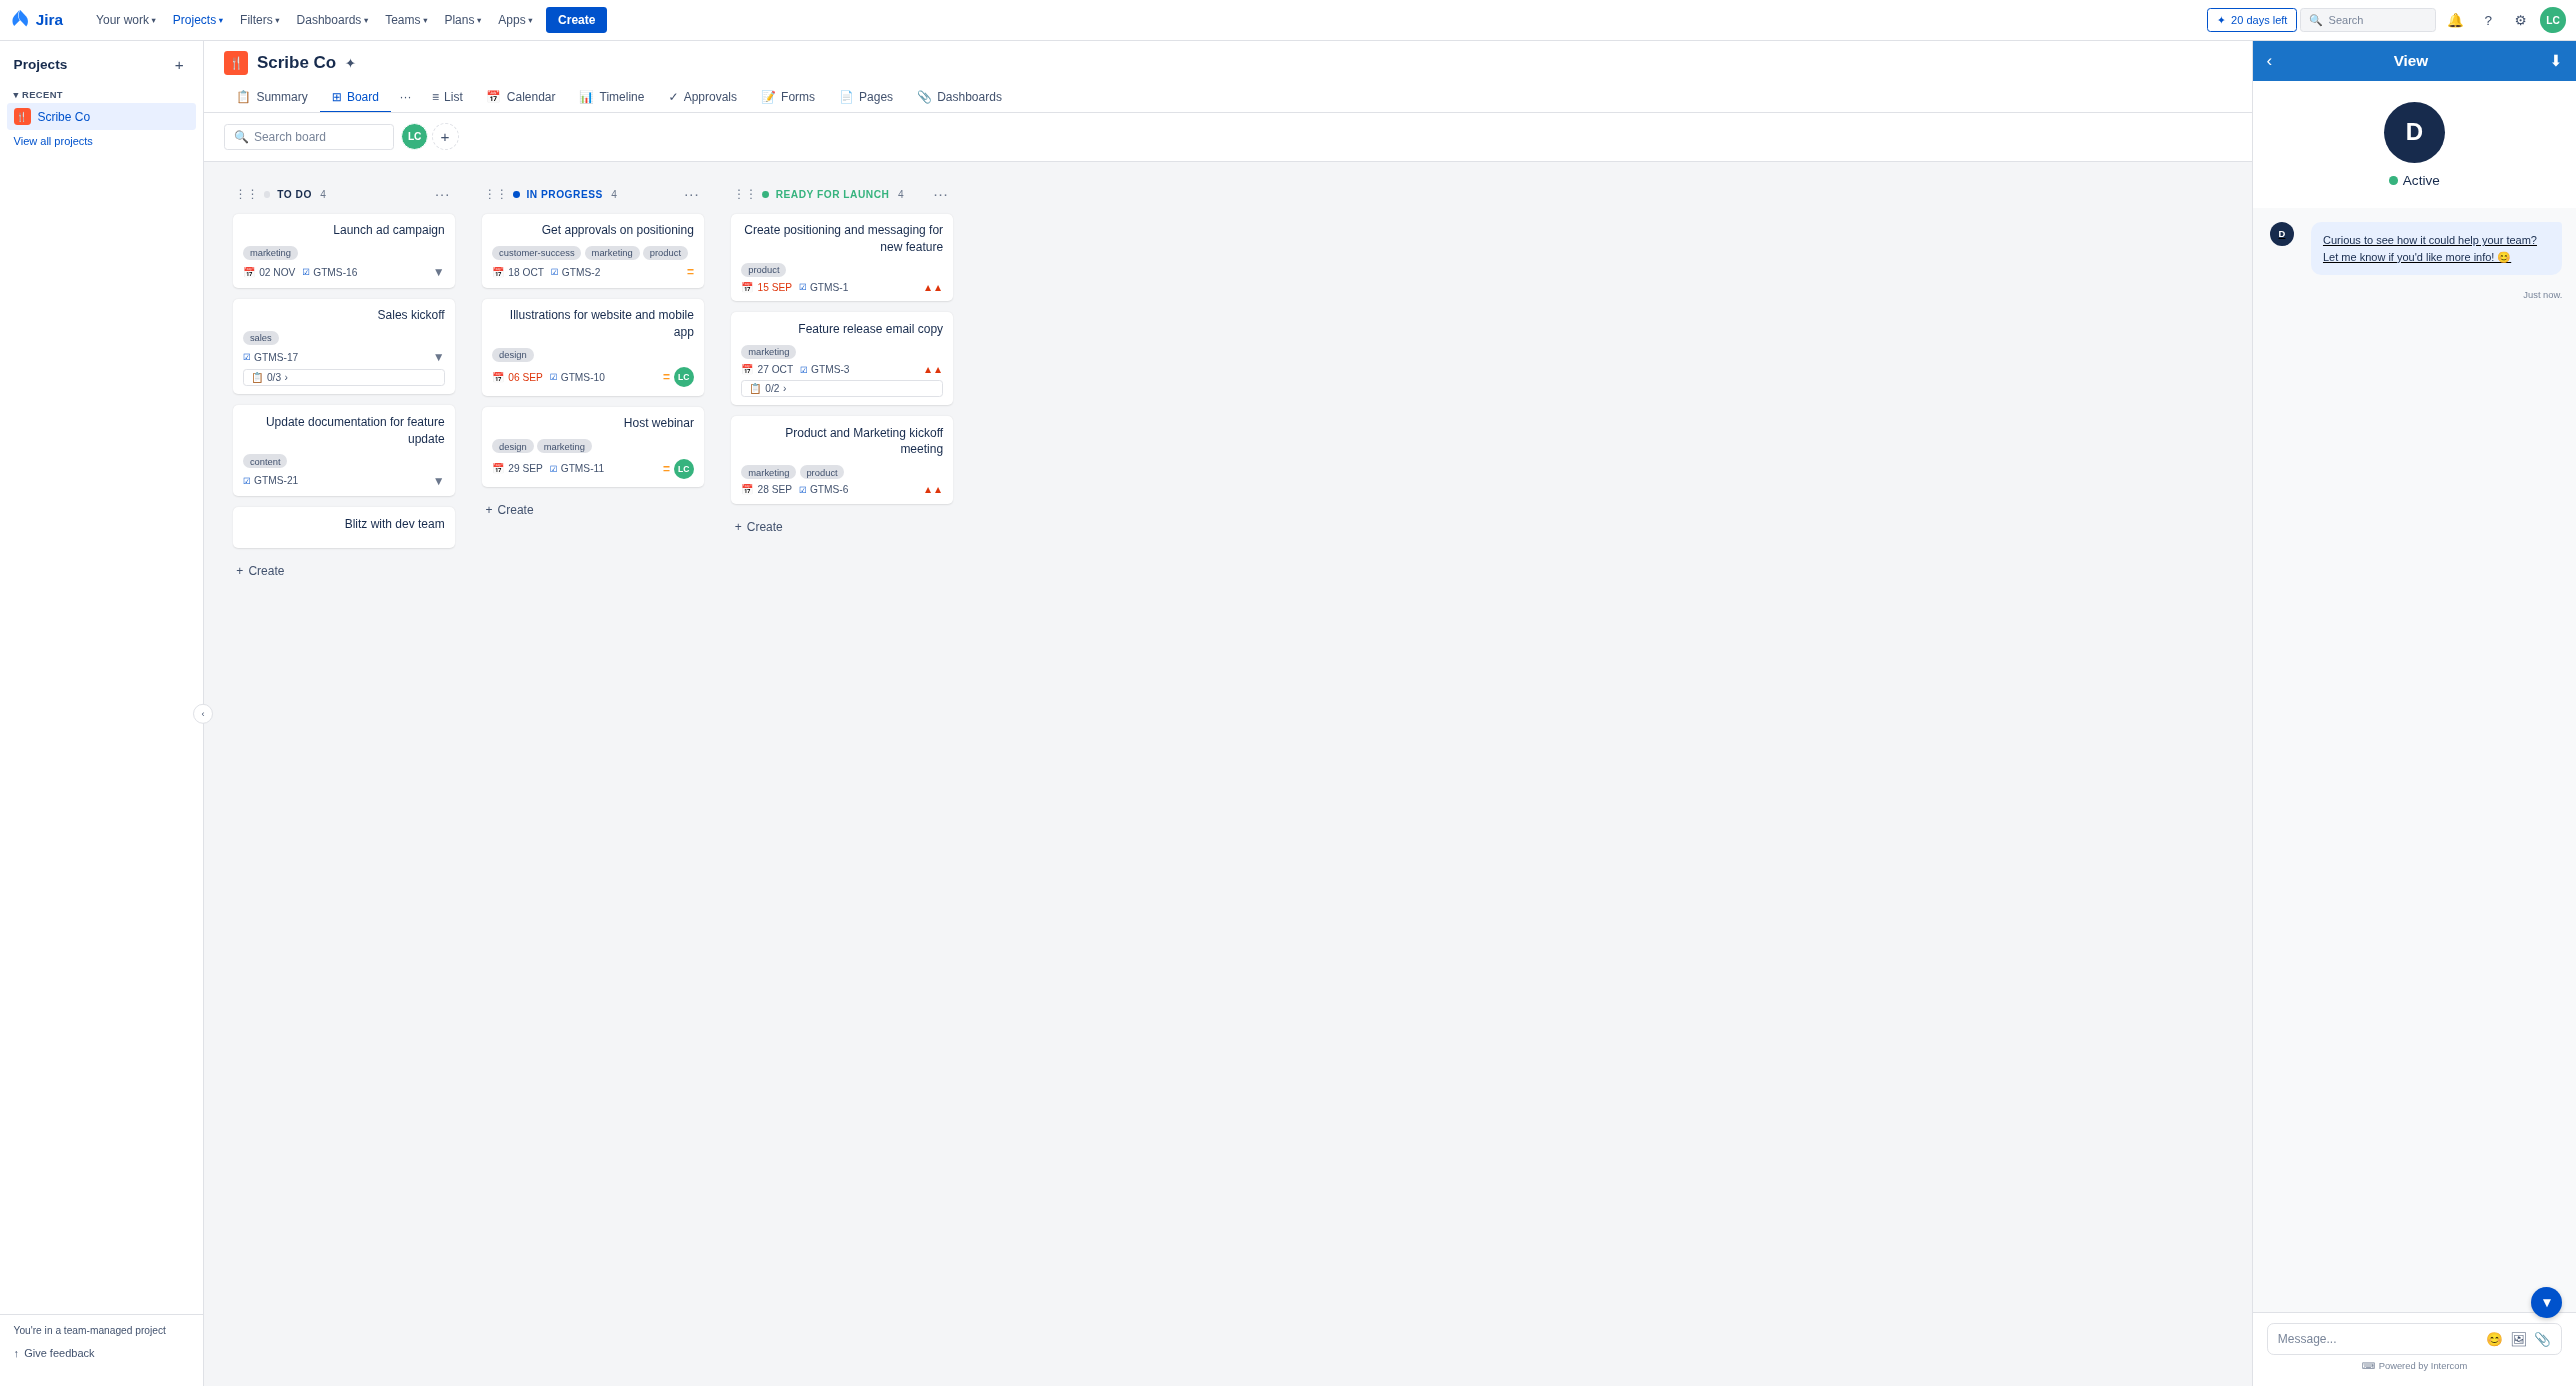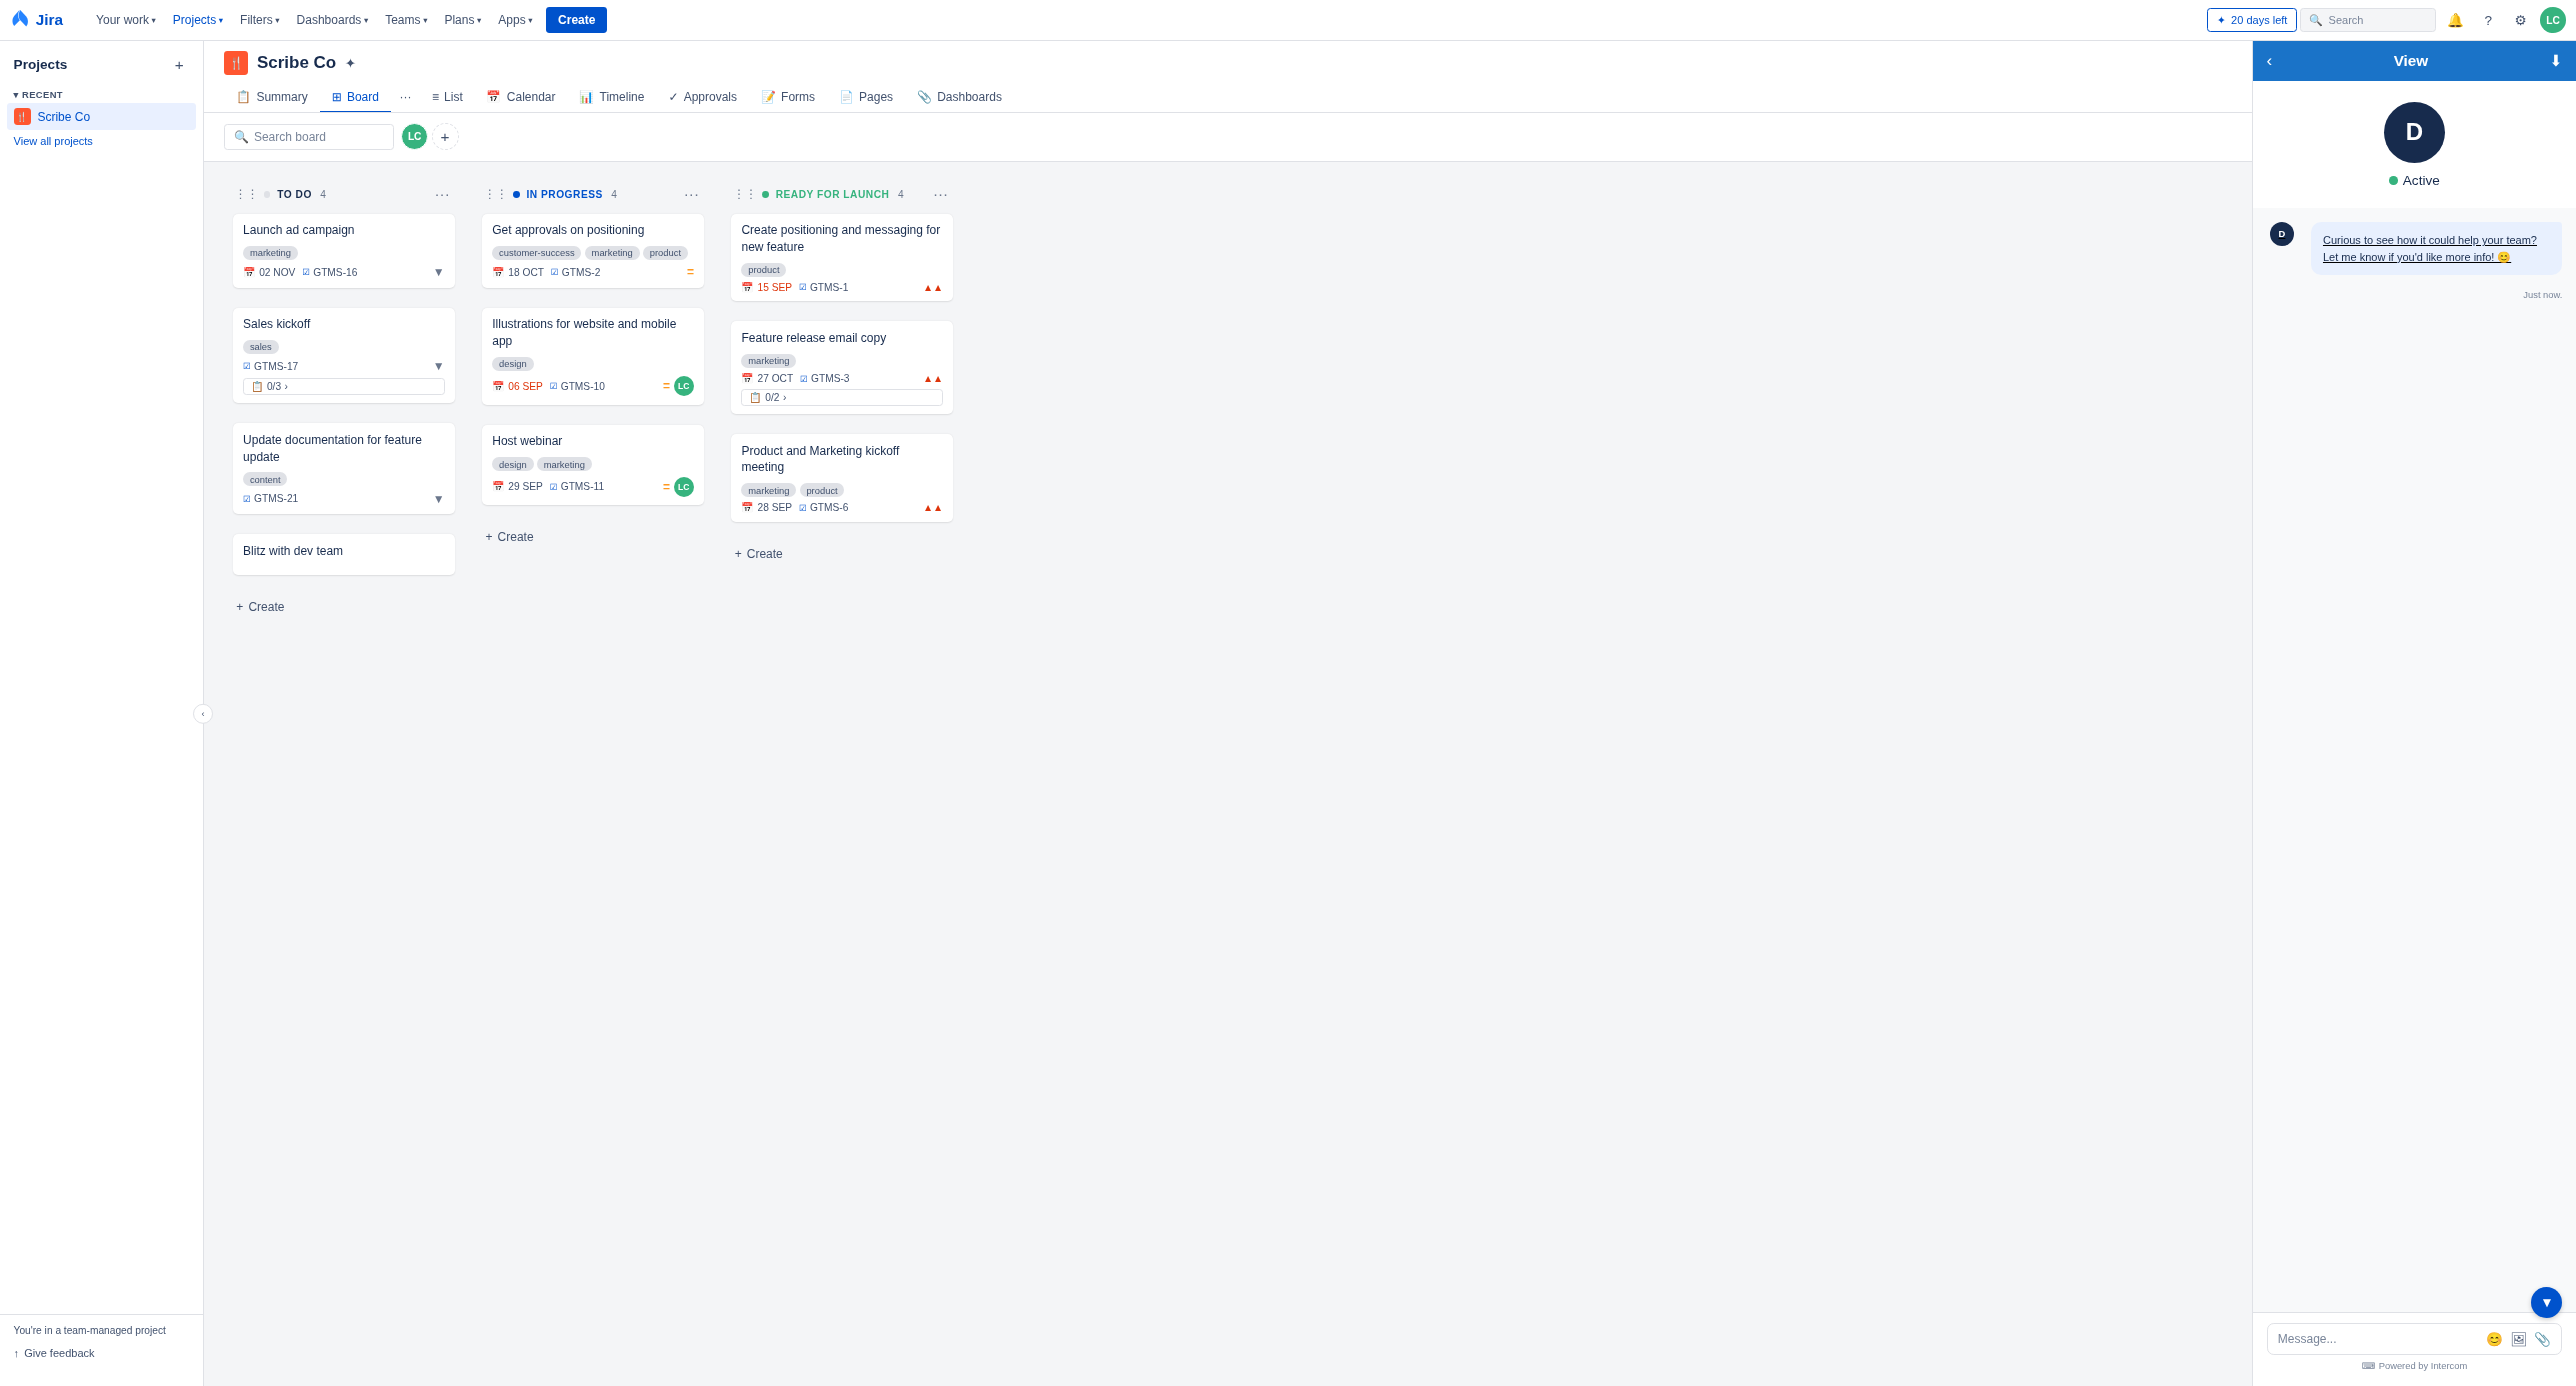--- a/index.html
+++ b/index.html
@@ -73,21 +73,21 @@
     .column-header { display: flex; align-items: center; justify-content: space-between; margin-bottom: 8.5px; padding: 0 1.7px; }
     .column-title { display: flex; align-items: center; gap: 5.1px; }
     .column-drag { color: #6b778c; font-size: 12px; cursor: grab; }
     .column-name { font-size: 10.2px; font-weight: 700; text-transform: uppercase; letter-spacing: 0.05em; color: #172b4d; }
     .column-count { font-size: 10.2px; color: #6b778c; margin-left: 3.4px; }
     .column-dots { color: #6b778c; cursor: pointer; font-size: 15.3px; padding: 1.7px 3.4px; border-radius: 3.4px; }
     .in-progress .column-name { color: #0052cc; }
     .ready .column-name { color: #36b37e; }
 
     
-    .card { background: #fff; border-radius: 5.1px; padding: 8.5px 10.2px; margin-bottom: 20px; box-shadow: 0 0.9px 1.7px rgba(0,0,0,0.1); cursor: pointer; }
+    .card { background: #fff; border-radius: 5.1px; padding: 8.5px 10.2px; margin-bottom: 11px; box-shadow: 0 0.9px 1.7px rgba(0,0,0,0.1); cursor: pointer; text-align: right; }
     .card-title { font-size: 12px; color: #172b4d; margin-bottom: 6.8px; line-height: 1.4; }
     .card-tags { display: flex; flex-wrap: wrap; gap: 3.4px; margin-bottom: 5.1px; }
     .tag { background: #dfe1e6; color: #42526e; font-size: 9.4px; padding: 1.7px 6.8px; border-radius: 10.2px; font-weight: 500; }
     .card-meta { display: flex; align-items: center; justify-content: space-between; margin-top: 3.4px; }
     .card-meta-left { display: flex; align-items: center; gap: 6.8px; flex-wrap: wrap; }
     .card-date { display: flex; align-items: center; gap: 3.4px; font-size: 10.2px; color: #42526e; }
     .card-date.overdue { color: #de350b; }
     .card-id { display: flex; align-items: center; gap: 3.4px; font-size: 10.2px; color: #42526e; }
     .priority-low { color: #0052cc; }
     .priority-medium { color: #ff991f; }

